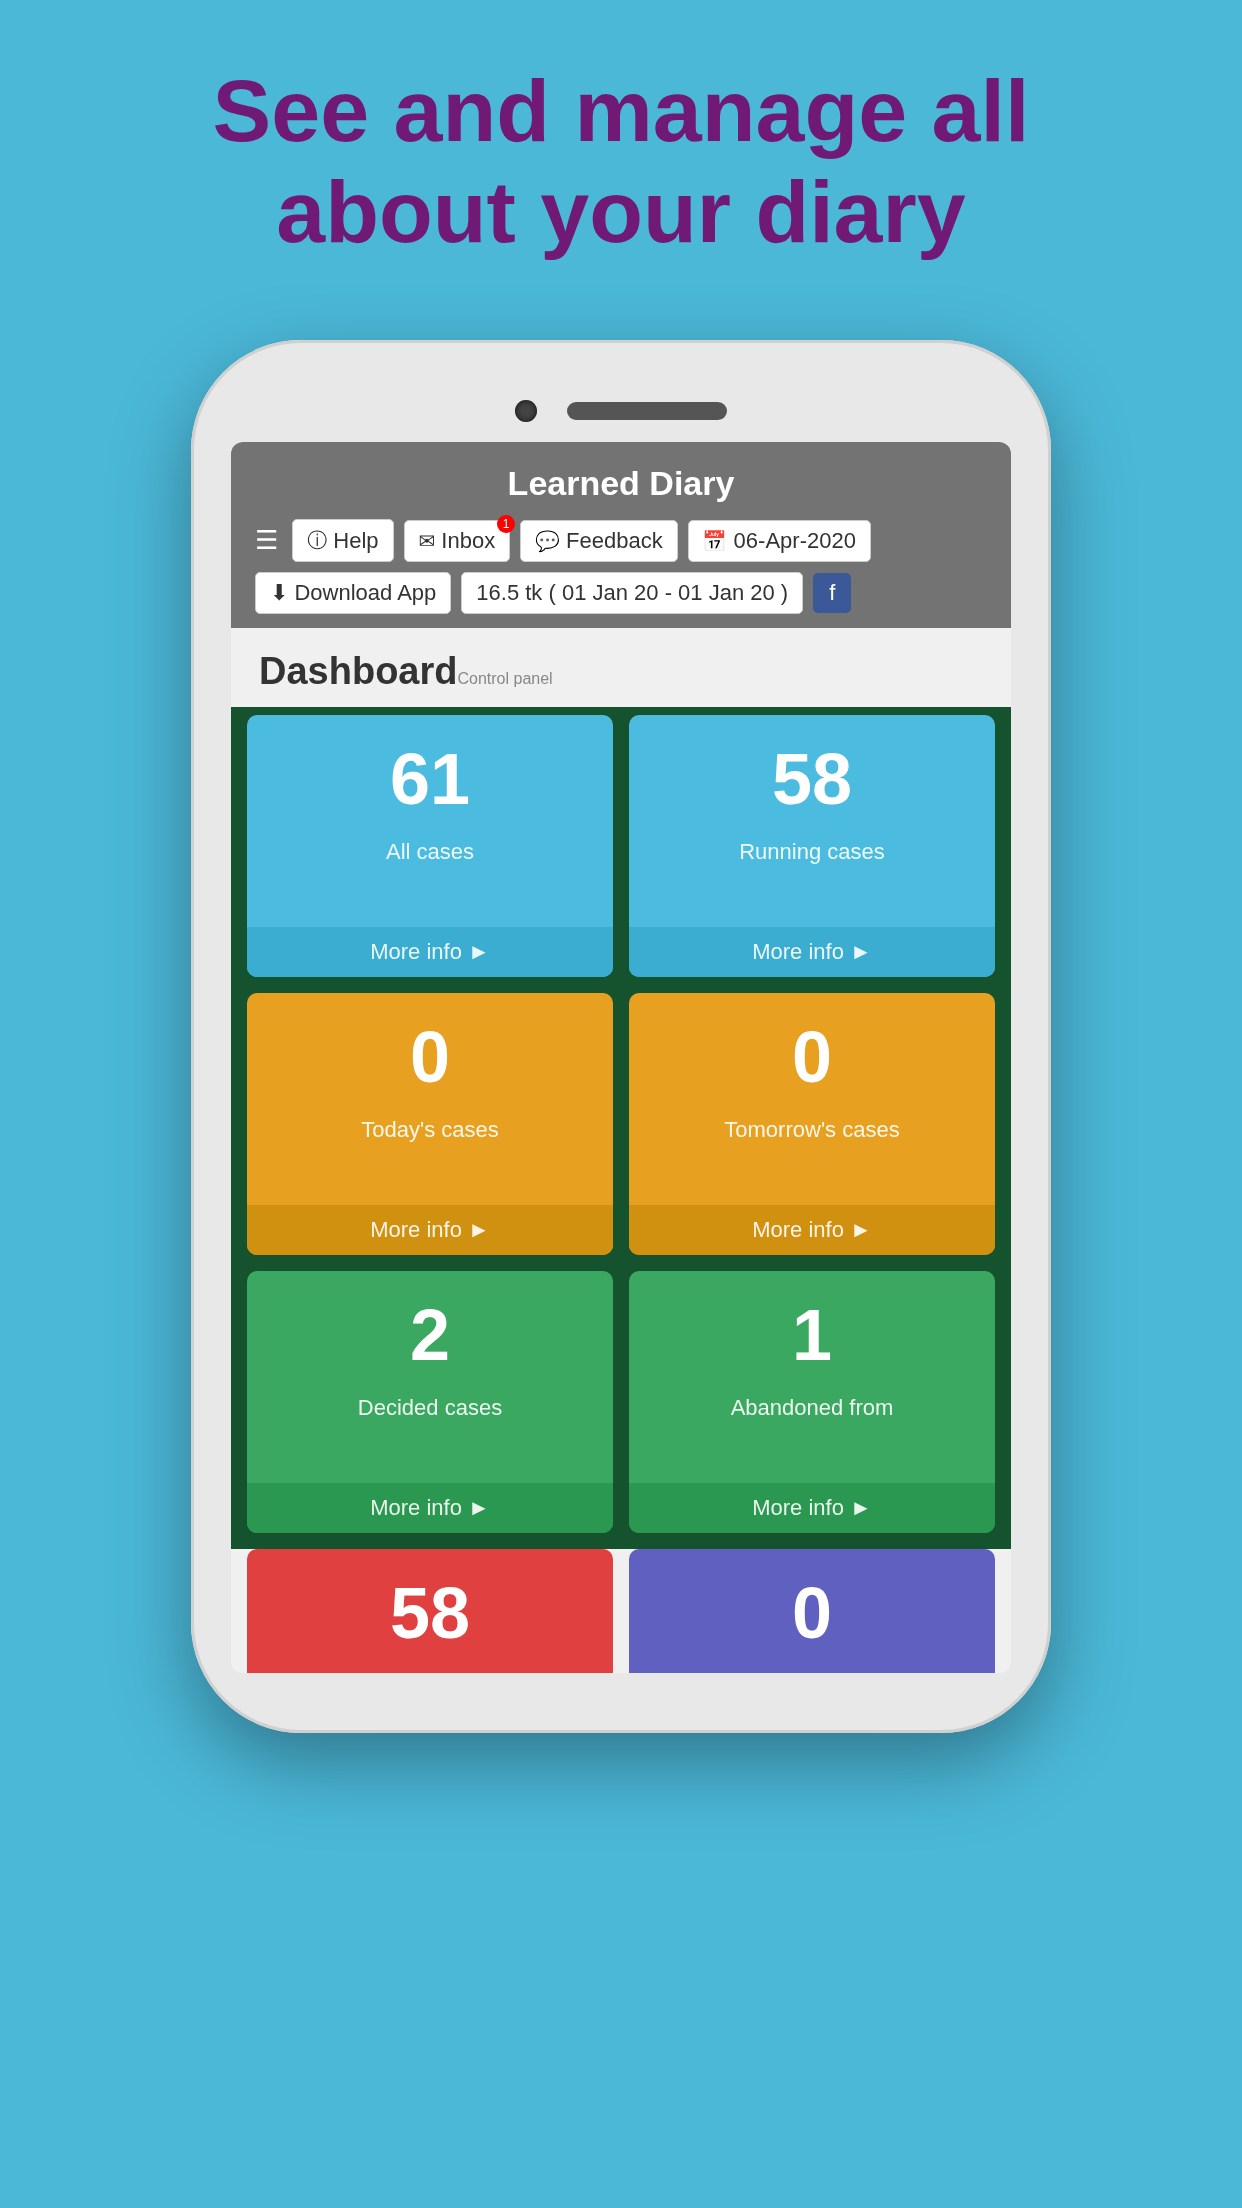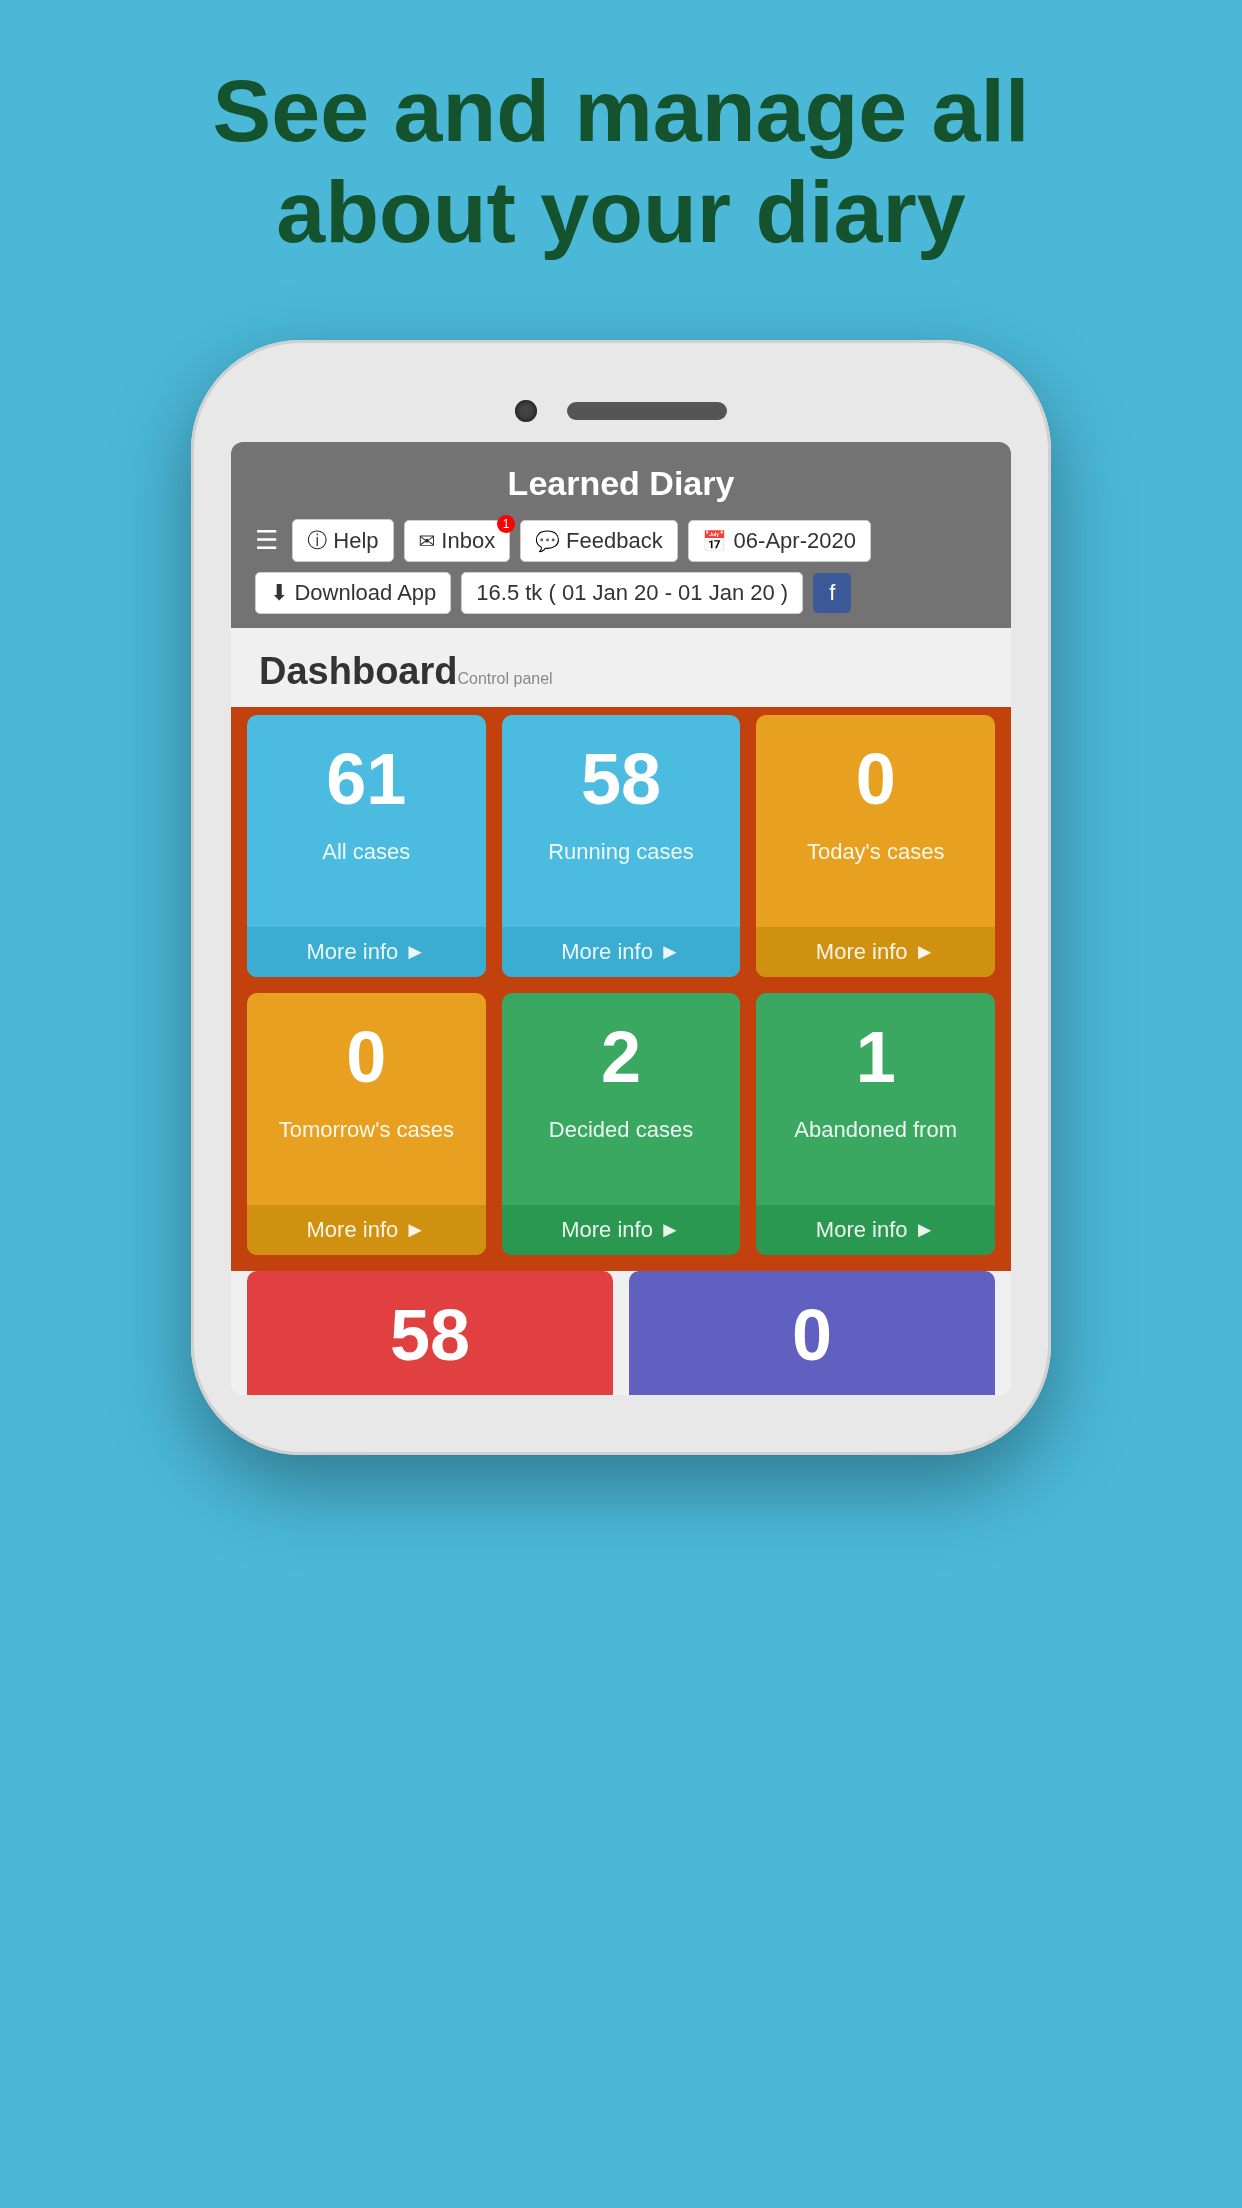--- a/index.html
+++ b/index.html
@@ -10,21 +10,21 @@
       background-color: #4bb8d8;
       font-family: -apple-system, BlinkMacSystemFont, 'Helvetica Neue', Arial, sans-serif;
       overflow: hidden;
       position: relative;
     }
 
     
     .hero-text {
       text-align: center;
       padding: 60px 120px 40px;
-      color: #14532d;
+      color: #701a75;
       font-size: 88px;
       font-weight: 800;
       line-height: 1.15;
     }
 
     
     .phone-wrapper {
       position: absolute;
       top: 340px;
       left: 50%;
@@ -181,24 +181,24 @@
     }
 
     .dashboard-subtitle {
       font-size: 16px;
       color: #888;
     }
 
     
     .cards-grid {
       display: grid;
-      grid-template-columns: 1fr 1fr 1fr;
+      grid-template-columns: 1fr 1fr;
       gap: 16px;
       padding: 8px 16px 16px;
-      background: #c2410c;
+      background: #14532d;
     }
 
     .card {
       border-radius: 10px;
       overflow: hidden;
       display: flex;
       flex-direction: column;
     }
 
     .card-body {

